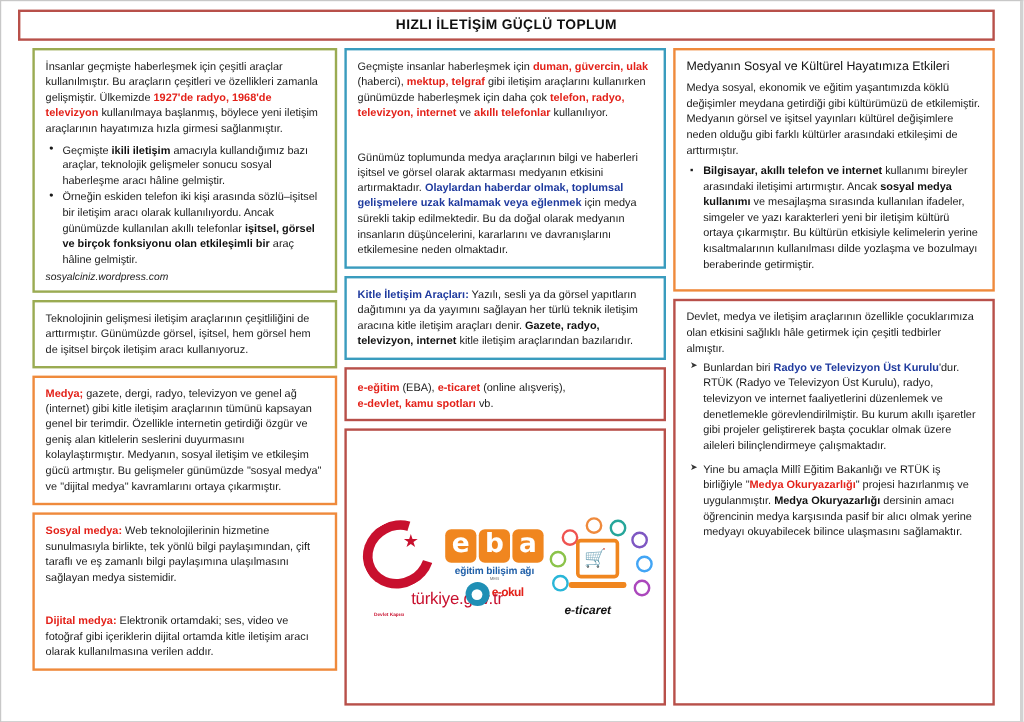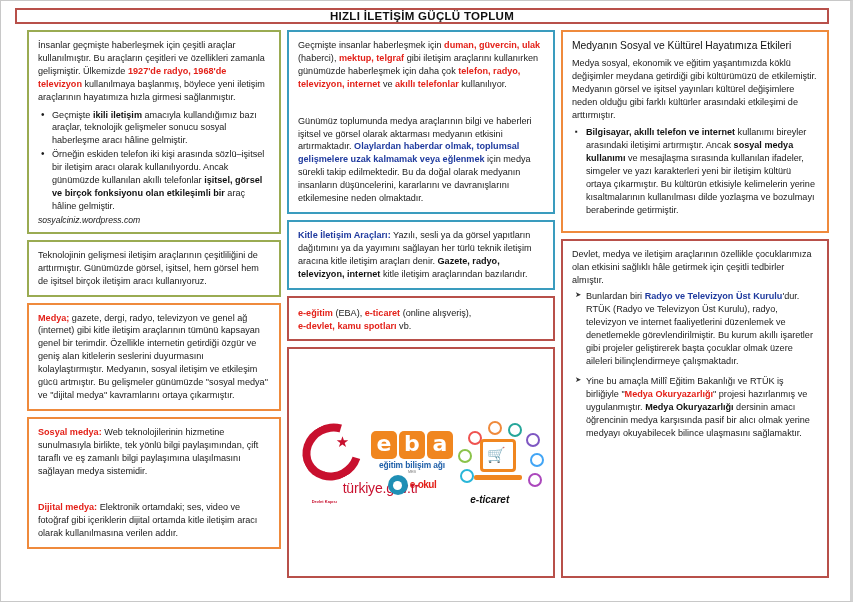--- a/index.html
+++ b/index.html
@@ -24,21 +24,21 @@
   }
   .inner {
     position: absolute;
     left: 14px; top: 7px;
     width: 814px; height: 586px;
   }
 
   
   .title-box {
     border: 2px solid #b8504a;
-    height: 16px;
+    height: 26px;
     display: flex;
     align-items: center;
     justify-content: center;
     margin-bottom: 6px;
   }
   .title-text {
     font-size: 11.5px;
     font-weight: bold;
     letter-spacing: .3px;
     color: #101010;

